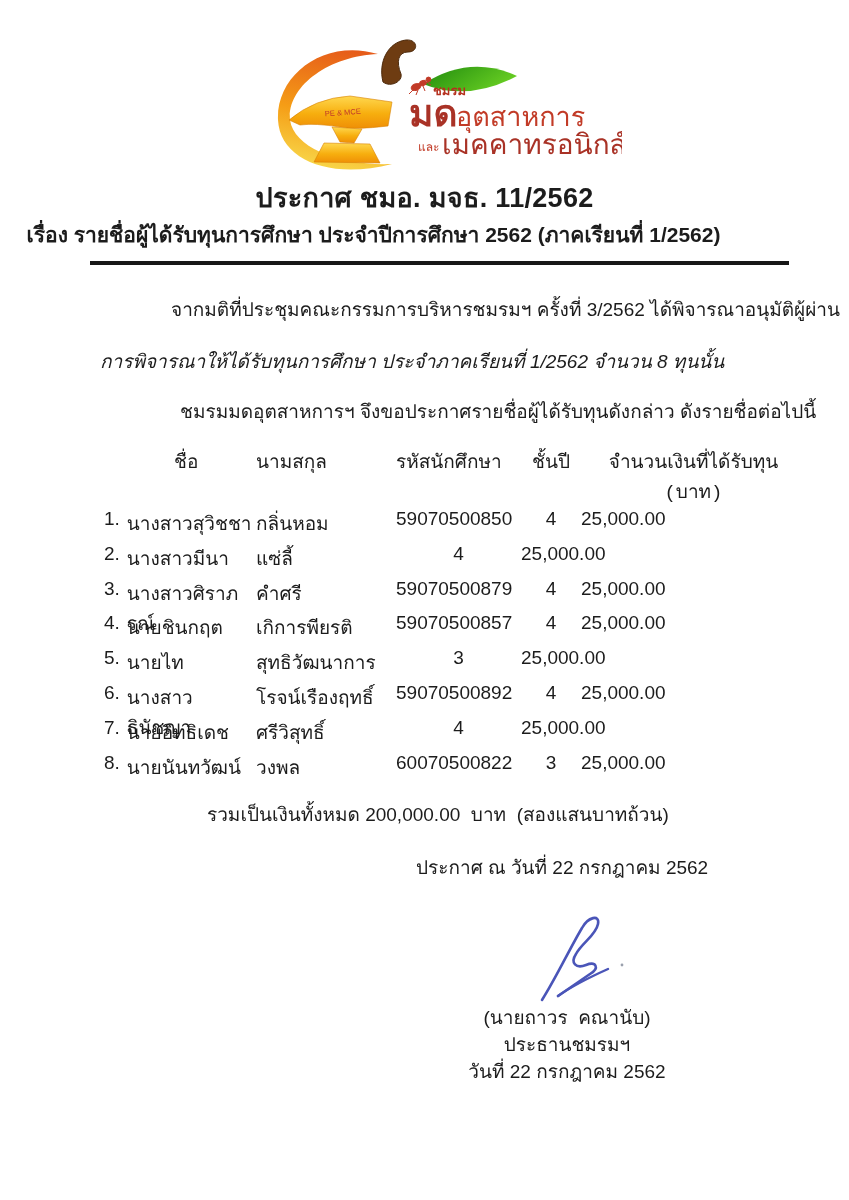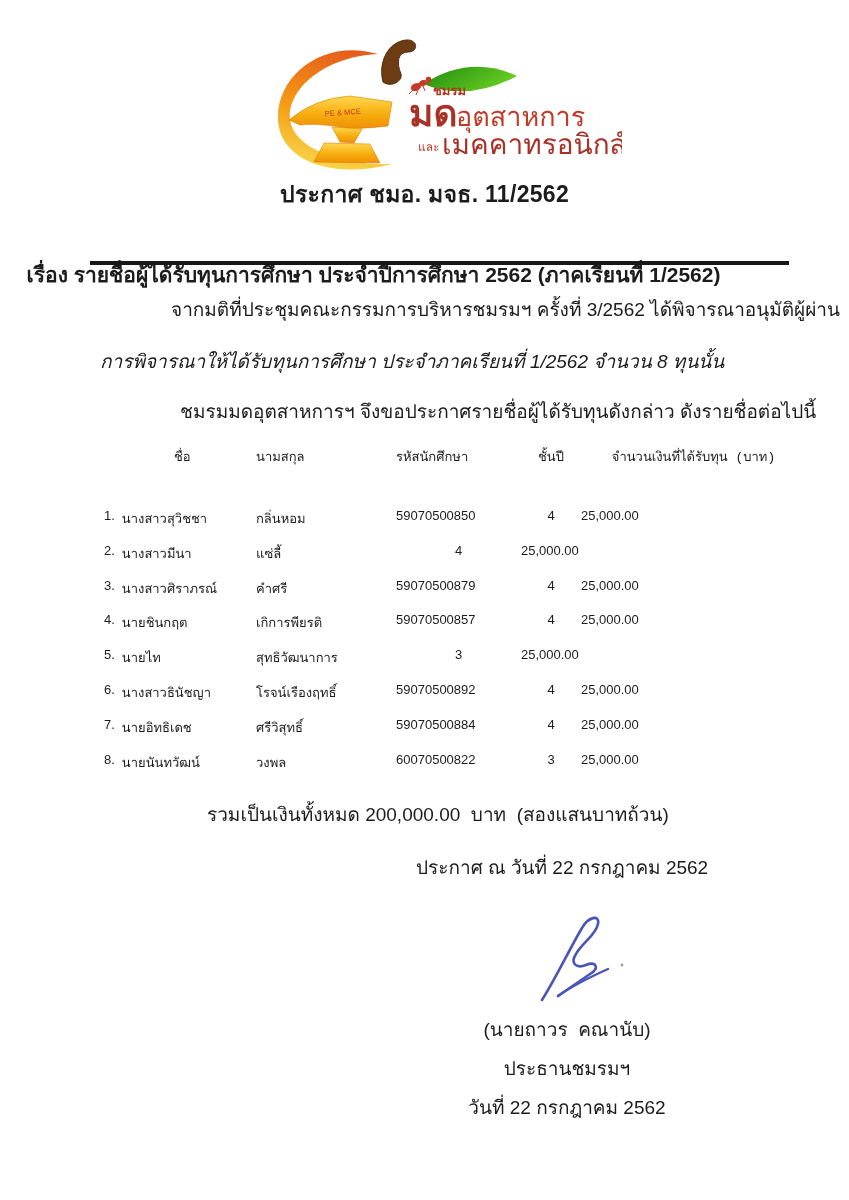--- a/index.html
+++ b/index.html
@@ -5,55 +5,55 @@
   html,body { margin:0; padding:0; background:#e9e9e9; }
   .page {
     position:relative; width:849px; height:1200px; margin:0 auto;
     background:#ffffff; overflow:hidden;
     font-family:"Liberation Sans","DejaVu Sans",sans-serif;
     color:#1c1c1c;
   }
   .abs { position:absolute; margin:0; }
   .doc-title {
     top:176px; left:0; width:849px; text-align:center;
-    font-size:23px; font-weight:bold; letter-spacing:0.3px;
+    font-size:27px; font-weight:bold; letter-spacing:0.3px;
   }
   .doc-subject {
     top:218px; left:0; width:747px; text-align:center;
-    font-size:21px; font-weight:bold;margin-top:40px;
+    font-size:21px; font-weight:bold;
   }
   .divider { left:90px; top:261px; width:699px; height:4px; background:#171717; }
   .body-line { font-size:19px; white-space:nowrap; }
   .p-line1 { left:171px; top:294px; }
   .p-line2 { left:100px; top:346px;font-style:italic; }
   .p-line3 { left:180px; top:396px; }
 
   .thead, .tr {
     display:grid;
     grid-template-columns:152px 140px 125px 60px 225px;
-    font-size:13px;
+    font-size:19px;
   }
   .thead { left:104px; top:446px; width:702px; }
   .tbody { left:104px; top:508px; width:702px; }
   .tr { height:34.8px; }
   .th-name   { padding-left:70px; }
   .th-year,  .td-year   { text-align:center; }
   .th-amount { text-align:center;font-family:Liberation Mono, monospace; }
   .td-amount { padding-right:42px; }
   .td-name { display:flex; gap:7px; }
 
   .total-line { left:207px; top:799px; font-size:19px; white-space:pre-wrap; }
   .announce-line { left:416px; top:852px; font-size:19px; white-space:nowrap; }
 
   .sig-svg { left:530px; top:912px; }
   .sig-block {
     left:427px; top:1004px; width:280px; text-align:center;
     font-size:19px; line-height:27px;
   }
-  .sig-block p { margin:12px; white-space:pre-wrap; }
+  .sig-block p { margin:0; white-space:pre-wrap; }
   .logo-wrap { left:270px; top:32px; width:352px; height:142px; }
 </style>
 </head>
 <body>
 
 <div class="page">
 
   <div class="abs logo-wrap">
     <svg width="352" height="142" viewBox="0 0 352 142">
       <defs>
@@ -175,21 +175,20 @@
       <div>59070500892</div>
       <div class="td-year">4</div>
       <div class="td-amount">25,000.00</div>
     </div>
     <div class="tr">
       <div class="td-name">
           <span>7.</span>
           <span>นายอิทธิเดช</span>
         </div>
       <div>ศรีวิสุทธิ์</div>
-      <div>59070500884</div>
       <div class="td-year">4</div>
       <div class="td-amount">25,000.00</div>
     </div>
     <div class="tr">
       <div class="td-name">
           <span>8.</span>
           <span>นายนันทวัฒน์</span>
         </div>
       <div>วงพล</div>
       <div>60070500822</div>

